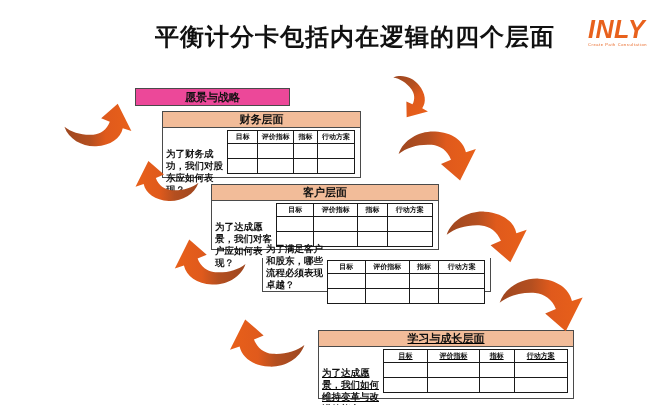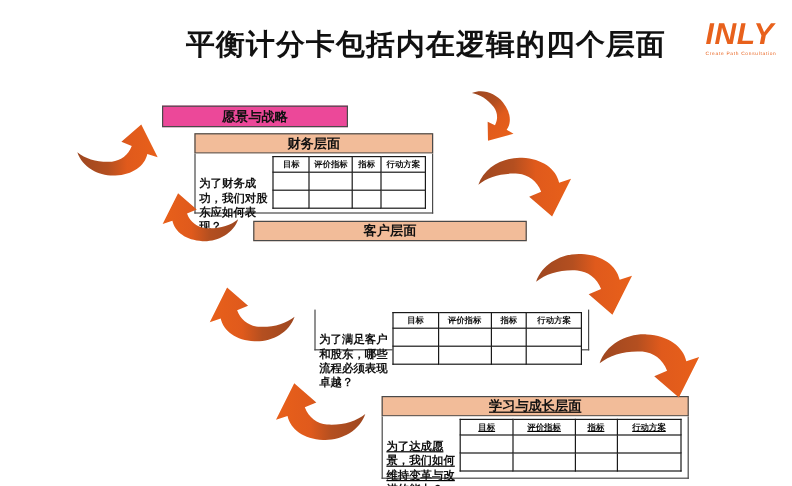--- a/index.html
+++ b/index.html
@@ -49,21 +49,21 @@
   table.bsc th, table.bsc td{border:1px solid #1a1a1a;padding:0;}
   table.bsc th{font-size:7px;font-weight:bold;height:12px;text-align:center;color:#111;}
   table.bsc td{height:14px;}
 
   .sec0{left:162px;top:111px;width:199px;}
   .sec1{left:211px;top:184px;width:228px;border-radius:22px;}
   .sec2{left:262px;top:258px;width:229px;}
   .sec3{left:318px;top:330px;width:256px;text-decoration:underline;}
   .sec0 .sec-body{height:50px;}
   .sec1 .sec-body{height:49px;}
-  .sec2 .sec-body{height:34px;}
+  .sec2 .sec-body{height:34px;align-items:flex-end;}
   .sec3 .sec-body{height:52px;}
 
   
   .arrow{position:absolute;}
   .a1{left:63px;top:96px;width:72px;height:58px;transform:scaleY(-1);}
   .a2{left:126px;top:159px;width:80px;height:44px;transform:scale(-1,-1);}
   .a3{left:171px;top:237px;width:76px;height:50px;transform:scale(-1,-1);}
   .a4{left:223px;top:317px;width:86px;height:52px;transform:scale(-1,-1);}
   .a5{left:383px;top:72px;width:52px;height:50px;transform:rotate(48deg);}
   .a6{left:396px;top:129px;width:85px;height:54px;}
@@ -128,20 +128,47 @@
             </tr>
         </tbody>
       </table>
     </div>
   </div>
 
   <div class="section sec1">
     <div class="sec-header">
       <span>客户层面</span>
     </div>
+    <div class="sec-body">
+      <div class="question">为了达成愿景，我们对客户应如何表现？</div>
+      <table class="bsc">
+        <thead>
+          <tr>
+            <th width="24%">目标</th>
+            <th width="28%">评价指标</th>
+            <th width="19%">指标</th>
+            <th width="29%">行动方案</th>
+          </tr>
+        </thead>
+        <tbody>
+          <tr>
+              <td></td>
+              <td></td>
+              <td></td>
+              <td></td>
+            </tr>
+          <tr>
+              <td></td>
+              <td></td>
+              <td></td>
+              <td></td>
+            </tr>
+        </tbody>
+      </table>
+    </div>
   </div>
 
   <div class="section sec2">
     <div class="sec-body">
       <div class="question">为了满足客户和股东，哪些流程必须表现卓越？</div>
       <table class="bsc">
         <thead>
           <tr>
             <th width="24%">目标</th>
             <th width="28%">评价指标</th>

